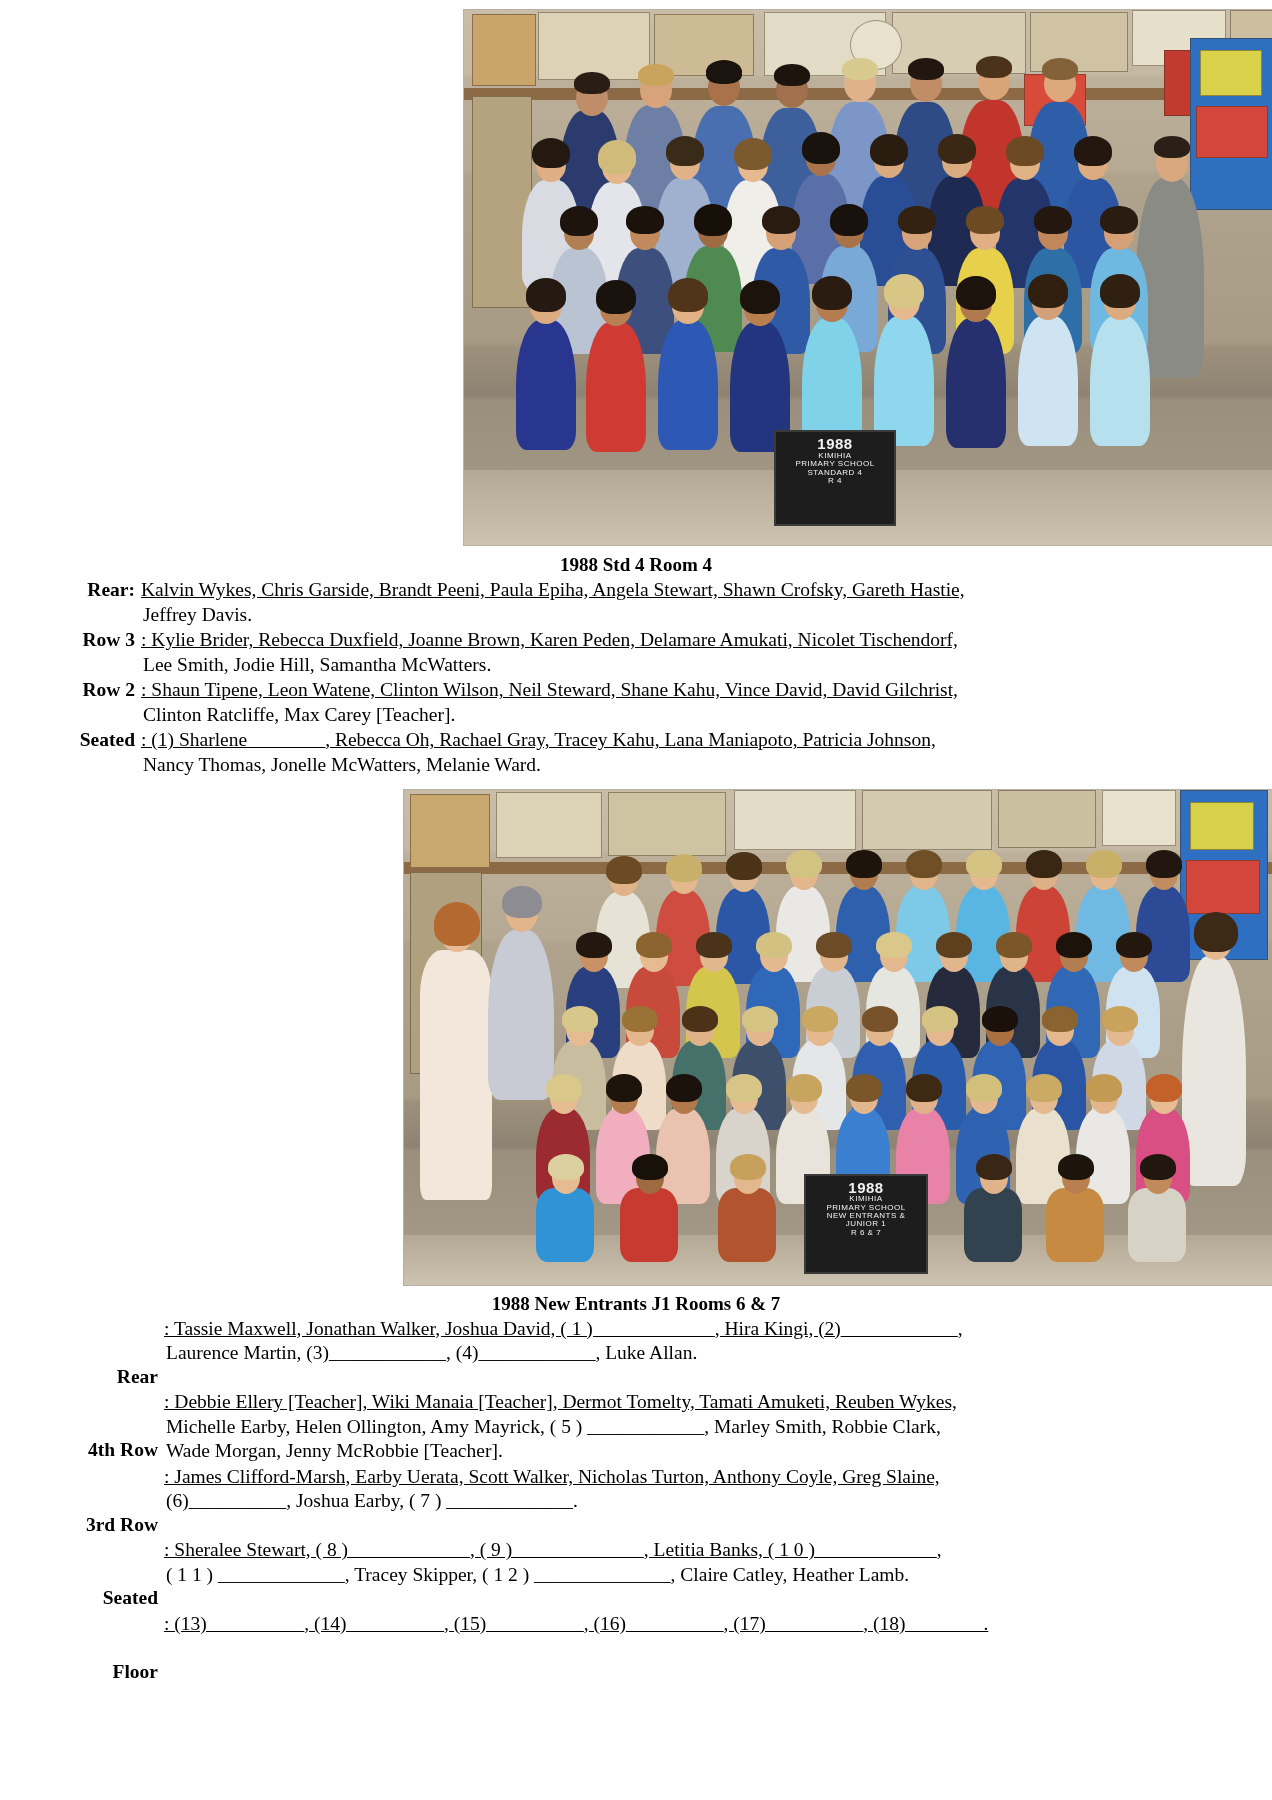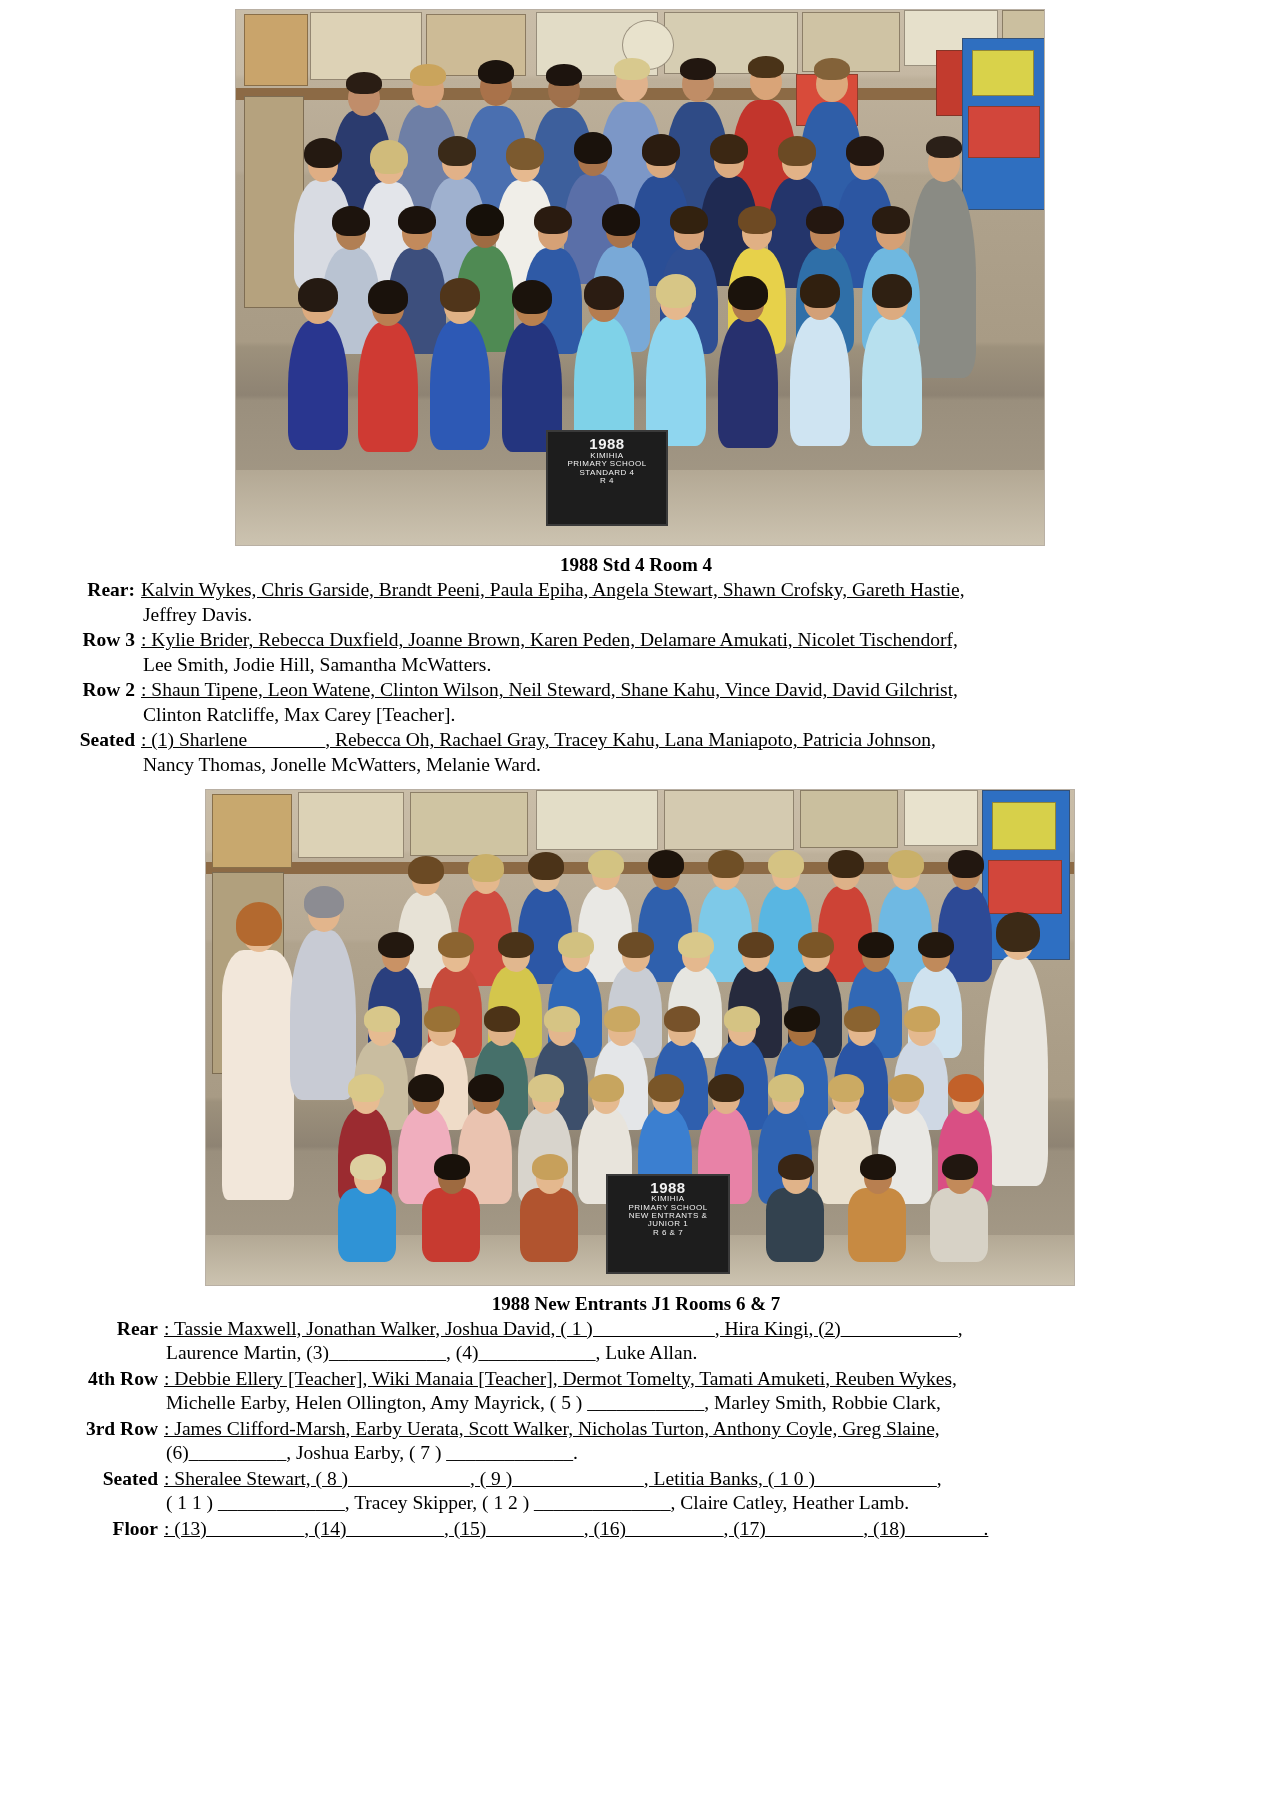--- a/index.html
+++ b/index.html
@@ -17,21 +17,21 @@
     width: 1272px;
     min-height: 1800px;
     position: relative;
     box-sizing: border-box;
     padding: 10px 0 0 0;
   }
 
   
   .photo-wrap {
     display: flex;
-    justify-content: center;
+    justify-content: flex-end;
   }
   .photo {
     position: relative;
     overflow: hidden;
     background: #6d6256;
     box-shadow: 0 0 0 1px #b9b0a4;
   }
   .photo-1 { width: 808px; height: 535px; margin-left: 8px; }
   .photo-2 { width: 868px; height: 495px; margin-left: 8px; }
 
@@ -112,21 +112,21 @@
     margin-bottom: 1px;
   }
   .nlabel {
     font-weight: bold;
     white-space: nowrap;
     text-align: right;
     flex: 0 0 auto;
     padding-right: 6px;
   }
   .nlabel.w1 { width: 95px; }
-  .nlabel.w2 { width: 118px; }
+  .nlabel.w2 { width: 118px; margin-top: 48px; }
   .ntext { flex: 1 1 auto; }
   .ntext .ind { display: block; text-decoration: underline; }
   .ntext .ind2 { display: block; padding-left: 2px; }
 </style>
 </head>
 <body>
 
 <div class="page">
 
   <div class="photo-wrap">
@@ -575,20 +575,21 @@
       <div class="ntext">
         <span class="ind">:        Tassie Maxwell, Jonathan Walker, Joshua David,  ( 1 ) ____________, Hira Kingi, (2)____________,</span>
         <span class="ind2">Laurence Martin, (3)____________, (4)____________,  Luke Allan.</span>
       </div>
     </div>
     <div class="nrow">
       <div class="nlabel w2">4th Row</div>
       <div class="ntext">
         <span class="ind">:   Debbie Ellery [Teacher], Wiki Manaia [Teacher],  Dermot Tomelty, Tamati Amuketi,  Reuben Wykes,</span>
         <span class="ind2">Michelle Earby,  Helen Ollington, Amy Mayrick,  ( 5 ) ____________, Marley Smith, Robbie Clark,</span>
+        <span class="ind2">Wade Morgan, Jenny McRobbie [Teacher].</span>
       </div>
     </div>
     <div class="nrow">
       <div class="nlabel w2">3rd Row</div>
       <div class="ntext">
         <span class="ind">: James Clifford-Marsh,  Earby Uerata,  Scott Walker,  Nicholas Turton,  Anthony Coyle,  Greg Slaine,</span>
         <span class="ind2">(6)__________, Joshua Earby,  ( 7 ) _____________.</span>
       </div>
     </div>
     <div class="nrow">

